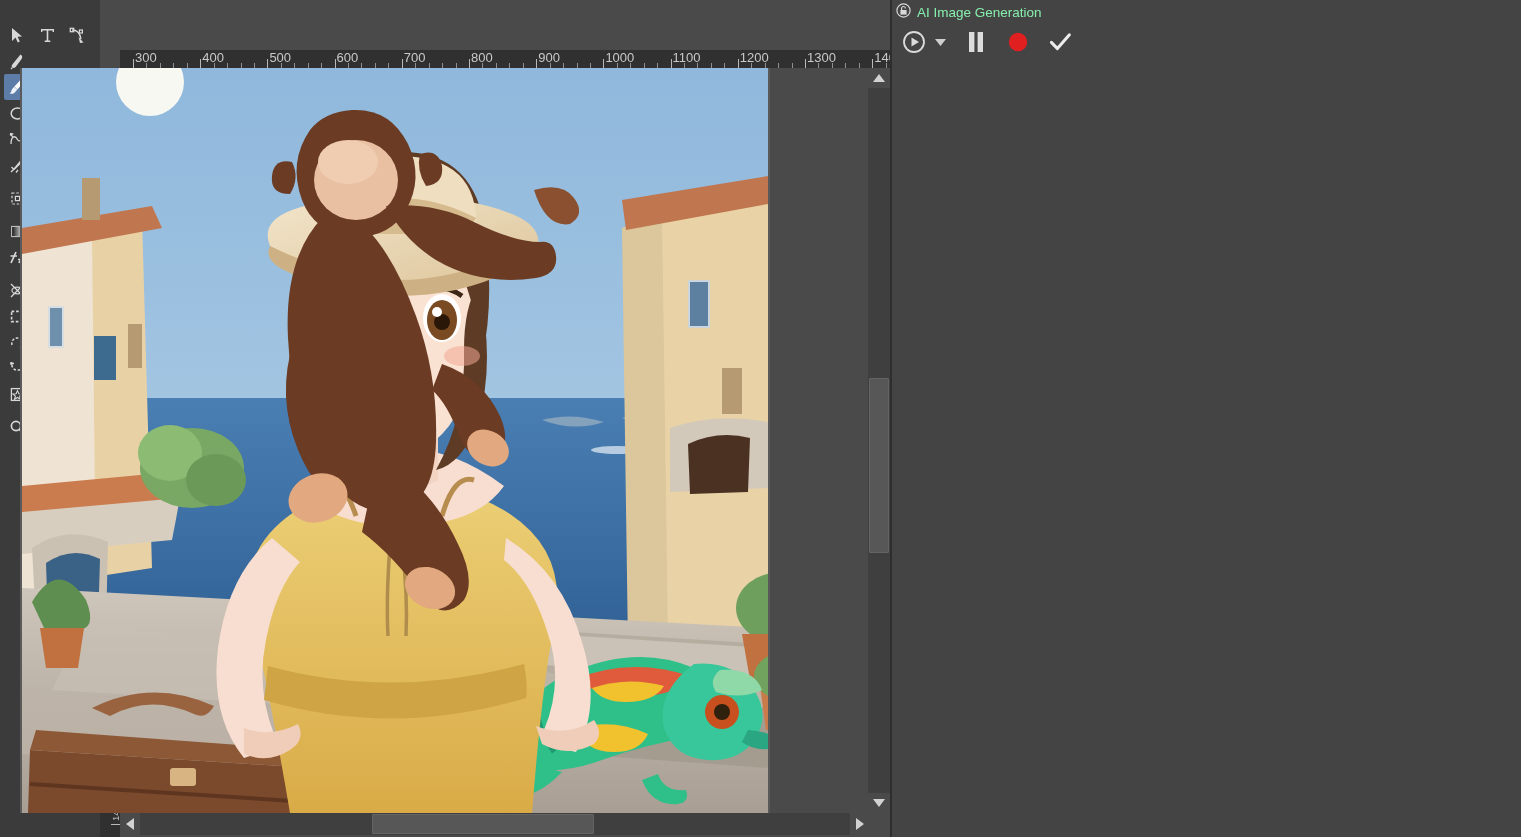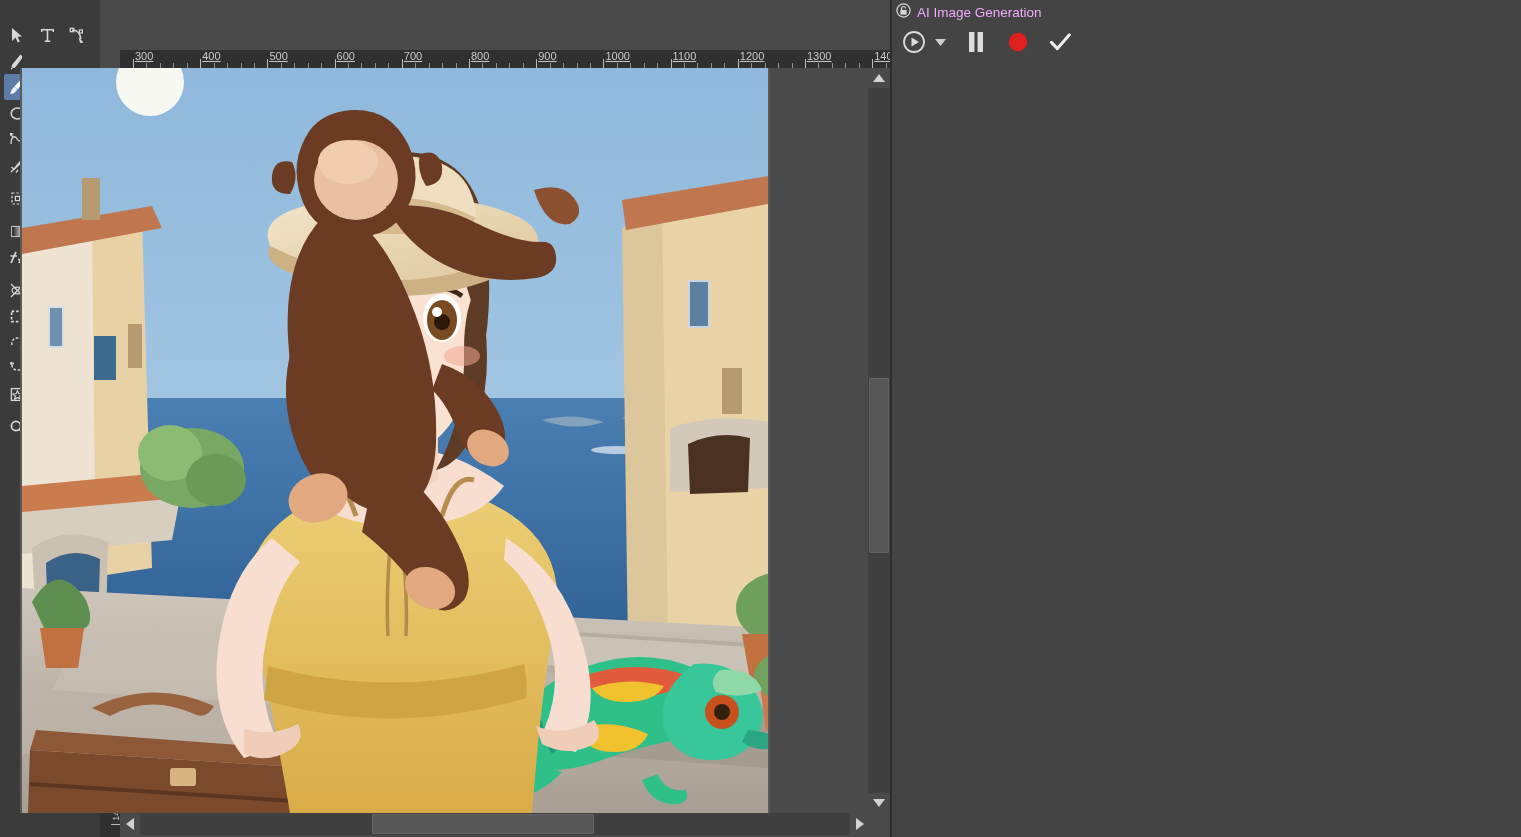--- a/index.html
+++ b/index.html
@@ -29,42 +29,42 @@
      color:#e2e2e2; letter-spacing:.1px; }
   #closebtn { position:absolute; right:16px; top:10px; width:30px; height:30px;
     display:flex; align-items:center; justify-content:center; font-size:26px; color:#e6e6e6; line-height:1; }
 
   #hruler { position:absolute; left:20px; top:50px; width:770px; height:18px; background:#303030;
     overflow:hidden; }
   #vruler { position:absolute; left:100px; top:68px; width:20px; height:745px; background:#303030;
     overflow:hidden; }
   #vruler-outer { position:absolute; left:0px; top:68px; width:20px; height:745px; }
   .rtick { position:absolute; background:#b9b9b9; }
-  .rlab { position:absolute; font-size:11px; color:#c9c9c9; font-family:"Liberation Sans",sans-serif;text-decoration:underline; }
+  .rlab { position:absolute; font-size:13px; color:#c9c9c9; font-family:"Liberation Sans",sans-serif; }
   .vlab { position:absolute; font-size:9.5px; color:#c9c9c9; transform:rotate(-90deg);
      transform-origin:left top; white-space:nowrap; }
 
   #canvasclip { position:absolute; left:20px; top:68px; width:750px; height:745px; overflow:hidden;
      background:#5a5a5a; }
   #artwork { position:absolute; left:2px; top:0px; width:746px; height:745px; overflow:hidden; }
 
   
   #vscroll { position:absolute; left:868px; top:68px; width:22px; height:745px; background:#3f3f3f; }
   #hscroll { position:absolute; left:120px; top:813px; width:750px; height:22px; background:#3f3f3f; }
   .sbtn { position:absolute; display:flex; align-items:center; justify-content:center; background:#4a4a4a; }
   .sthumb { position:absolute; background:#575757; border:1px solid #646464; border-radius:1px; }
   #vgrip { position:absolute; left:895px; top:415px; width:6px; height:28px;
      background-image:radial-gradient(#8a8a8a 34%, transparent 36%); background-size:5px 5px; }
   #lgrip { position:absolute; left:93px; top:410px; width:6px; height:28px;
      background-image:radial-gradient(#8a8a8a 34%, transparent 36%); background-size:5px 5px; }
 
   
   #aidock { position:absolute; left:892px; top:0; width:629px; height:837px; background:#444444; }
   #aihdr { position:absolute; left:4px; top:2px; height:20px; display:flex; align-items:center; gap:6px; }
-  #aihdr .t { font-size:13.5px; color:#f0abfc; }
+  #aihdr .t { font-size:13.5px; color:#86efac; }
   #ctrlrow { position:absolute; left:0; top:24px; width:629px; height:36px; display:flex; align-items:center; }
   .cbtn { width:32px; height:32px; display:flex; align-items:center; justify-content:center; }
   svg { overflow:visible; }
 </style>
 </head>
 <body>
 
 <div id="app">
 
   <div id="toolbox">

